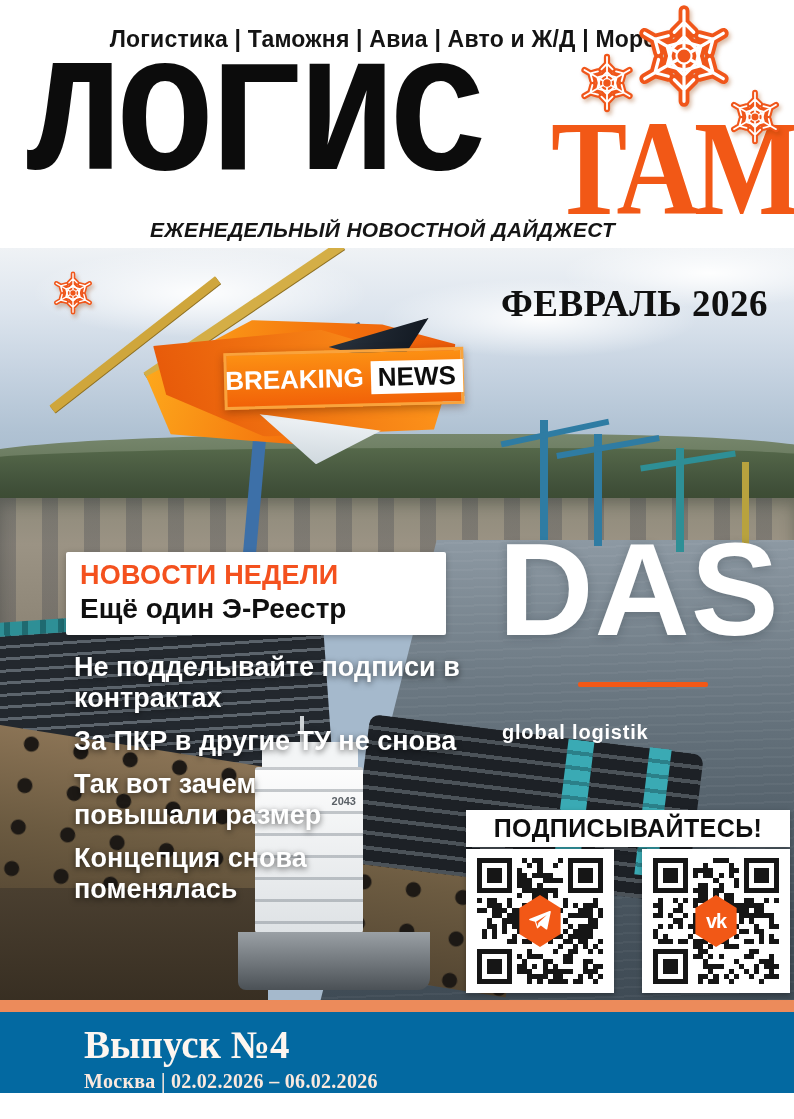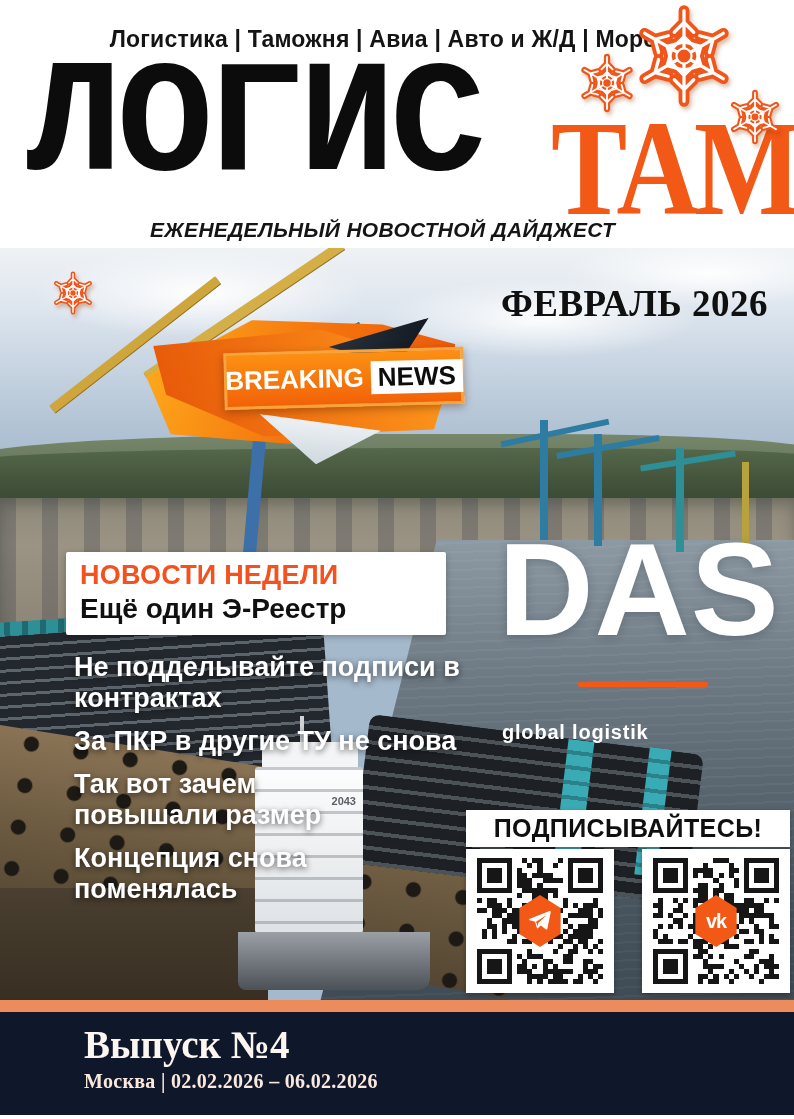--- a/index.html
+++ b/index.html
@@ -135,21 +135,21 @@
   .qr-row { position:absolute; left:466px; top:601px; width:324px; display:flex; justify-content:space-between; z-index:7; }
   .qr-tile { position:relative; width:148px; height:144px; background:#ffffff; padding:9px; box-shadow:0 2px 5px rgba(0,0,0,.3); }
   .qr-code, .qr-code svg { width:100%; height:100%; display:block; }
   .qr-badge { position:absolute; inset:0; margin:auto; width:48px; height:52px; background:#F25816;
     clip-path:polygon(50% 0%, 93% 25%, 93% 75%, 50% 100%, 7% 75%, 7% 25%);
     display:flex; align-items:center; justify-content:center; }
   .vk-glyph { color:#fff; font-weight:800; font-size:20px; letter-spacing:-1px; }
 
   
   .footer-strip { position:absolute; left:0; top:1000px; width:794px; height:12px; background:#EC8B5B; }
-  .footer { position:absolute; left:0; top:1012px; width:794px; height:103px; background:#0f172a; }
+  .footer { position:absolute; left:0; top:1012px; width:794px; height:81px; background:#0369a1; }
   .issue { position:absolute; left:84px; top:10px; font-family:"Liberation Serif", serif;
     font-weight:bold; font-size:39px; color:#fdf6f0; }
   .meta { position:absolute; left:84px; top:58px; font-family:"Liberation Serif", serif;
     font-weight:bold; font-size:20px; color:#fbe9de; letter-spacing:.3px; }
   .hashtags { position:absolute; left:452px; top:58px; display:flex; gap:36px;
     font-family:"Liberation Serif", serif; font-weight:bold; font-size:20px; color:#fbe9de; }
 </style>
 </head>
 <body>
 

